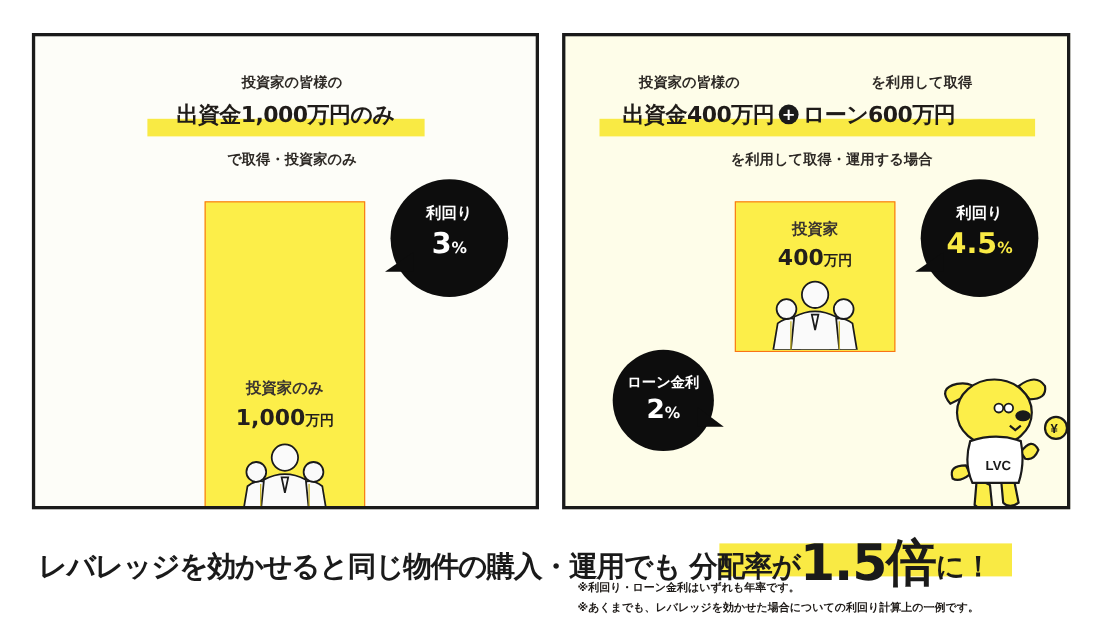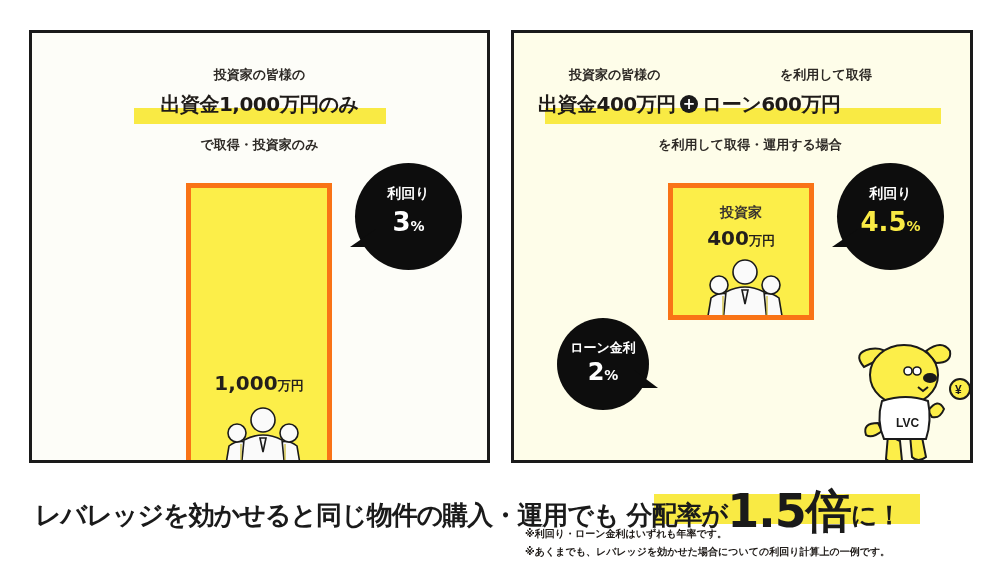--- a/index.html
+++ b/index.html
@@ -3,27 +3,27 @@
 <meta charset="utf-8">
 <style>
   * { margin: 0; padding: 0; box-sizing: border-box; }
   html, body { width: 1000px; height: 564px; background: #ffffff; overflow: hidden; }
   body { position: relative; font-family: "DejaVu Sans", "Liberation Sans", sans-serif; color: #231f1c; }
 
   .panel { position: absolute; top: 30px; height: 433px; border: 3px solid #1a1a1a; overflow: hidden; }
   .panel-left { left: 29px; width: 461px; background: #fdfdf8; }
   .panel-right { left: 511px; width: 462px; background: #fefde9; }
 
-  .sub { position: absolute; font-size: 13px; font-weight: bold; color: #2e2a26; white-space: nowrap; text-align: center; }
+  .sub { position: absolute; font-size: 13px; font-weight: bold; color: #2e2a26; white-space: nowrap; text-align: center; padding-left: 12px; }
   .headline { position: absolute; font-size: 20px; font-weight: bold; color: #1f1b18; white-space: nowrap; letter-spacing: -0.5px; }
   .hl-bar { position: absolute; background: #f9ea44; }
 
   .plus-icon { display: inline-block; width: 18px; height: 18px; border-radius: 50%; background: #1a1a1a; color: #fff; font-size: 15px; line-height: 18px; text-align: center; vertical-align: middle; margin: 0 4px; position: relative; top: -2px; }
 
-  .box { position: absolute; border: 5px solid #f97316; overflow: hidden; }
+  .box { position: absolute; border: 1px solid #f97316; overflow: hidden; }
   .box-yellow { background: #fcee49; }
   .box-gray { background: #f8f8f6; }
   .box-label { position: absolute; left: 0; right: 0; text-align: center; font-size: 14px; font-weight: bold; color: #3a3430; }
   .box-amount { position: absolute; left: 0; right: 0; text-align: center; font-size: 20px; font-weight: bold; color: #231f1c; }
   .box-amount .unit { font-size: 13px; }
 
   .bubble { position: absolute; border-radius: 50%; background: #0d0d0d; color: #fff; text-align: center; }
   .bubble .b-label { position: absolute; left: 0; right: 0; font-size: 14px; font-weight: bold; }
   .bubble .b-val { position: absolute; left: 0; right: 0; font-weight: bold; font-size: 26px; }
   .bubble .b-val .pct { font-size: 14px; }
@@ -37,20 +37,21 @@
 </head>
 <body>
 
 <div class="panel panel-left">
   <div class="sub" style="left:0;right:0;top:33px;">投資家の皆様の</div>
   <div class="hl-bar" style="left:102px;top:75px;width:252px;height:16px;"></div>
   <div class="headline" style="left:0;right:0;top:58px;text-align:center;">出資金1,000万円のみ</div>
   <div class="sub" style="left:0;right:0;top:103px;">で取得・投資家のみ</div>
 
   <div class="box box-yellow" style="left:154px;top:150px;width:146px;height:290px;">
+    <div class="box-label" style="top:160px;">投資家のみ</div>
     <div class="box-amount" style="top:183px;"><span>1,000</span><span class="unit">万円</span></div>
     <svg style="position:absolute;left:28px;top:212px;" width="88" height="70" viewBox="0 0 88 70">
       <g stroke="#1a1a1a" stroke-width="1.6" fill="#fafafa">
         <path d="M6 70 L10 46 Q20 38 32 44 L30 70 Z"></path>
         <path d="M82 70 L78 46 Q68 38 56 44 L58 70 Z"></path>
         <circle cx="18" cy="33" r="9"></circle>
         <circle cx="70" cy="33" r="9"></circle>
         <path d="M22 70 L25 40 Q44 30 63 40 L66 70 Z"></path>
         <circle cx="44" cy="20" r="12"></circle>
         <path d="M41 38 L44 52 L47 38 Z" fill="#fafafa"></path>
@@ -63,21 +64,21 @@
     <div class="b-label" style="top:22px;">利回り</div>
     <div class="b-val" style="top:44px;"><span>3</span><span class="pct">%</span></div>
   </div>
   <div class="tail" style="left:318px;top:196px;border-top:18px solid transparent;border-right:26px solid #0d0d0d;"></div>
 </div>
 
 <div class="panel panel-right">
   <div class="sub" style="left:55px;top:33px;">投資家の皆様の</div>
   <div class="sub" style="left:266px;top:33px;">を利用して取得</div>
   <div class="hl-bar" style="left:31px;top:75px;width:396px;height:16px;"></div>
-  <div class="headline" style="left:24px;top:58px;">
+  <div class="headline" style="left:52px;top:58px;">
     <span>出資金400万円</span><span class="plus-icon">+</span><span>ローン600万円</span>
   </div>
   <div class="sub" style="left:16px;right:0;top:103px;">を利用して取得・運用する場合</div>
 
   <div class="box box-yellow" style="left:154px;top:150px;width:146px;height:137px;">
     <div class="box-label" style="top:16px;">投資家</div>
     <div class="box-amount" style="top:38px;"><span>400</span><span class="unit">万円</span></div>
     <svg style="position:absolute;left:28px;top:64px;" width="88" height="70" viewBox="0 0 88 70">
       <g stroke="#1a1a1a" stroke-width="1.6" fill="#fafafa">
         <path d="M6 70 L10 46 Q20 38 32 44 L30 70 Z"></path>

